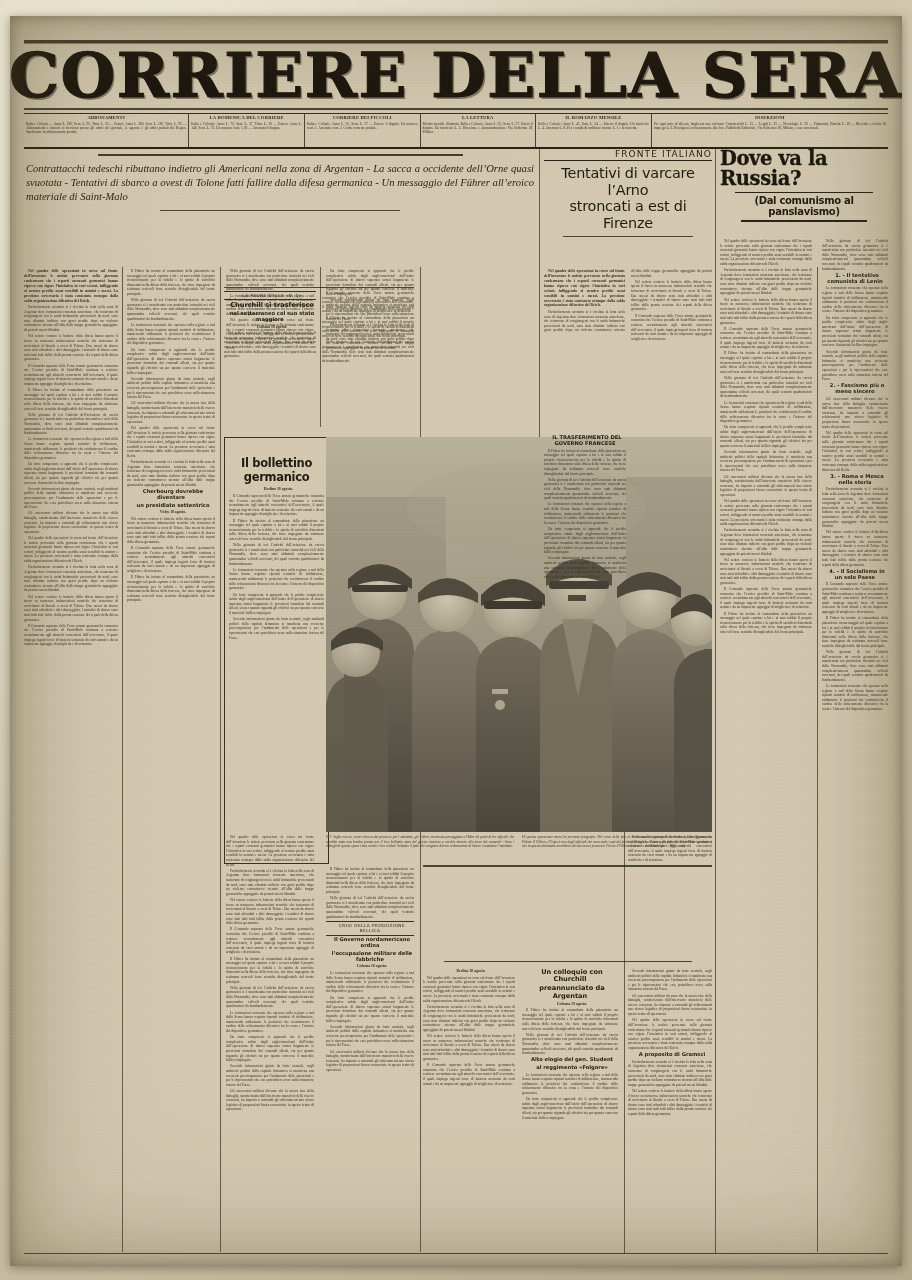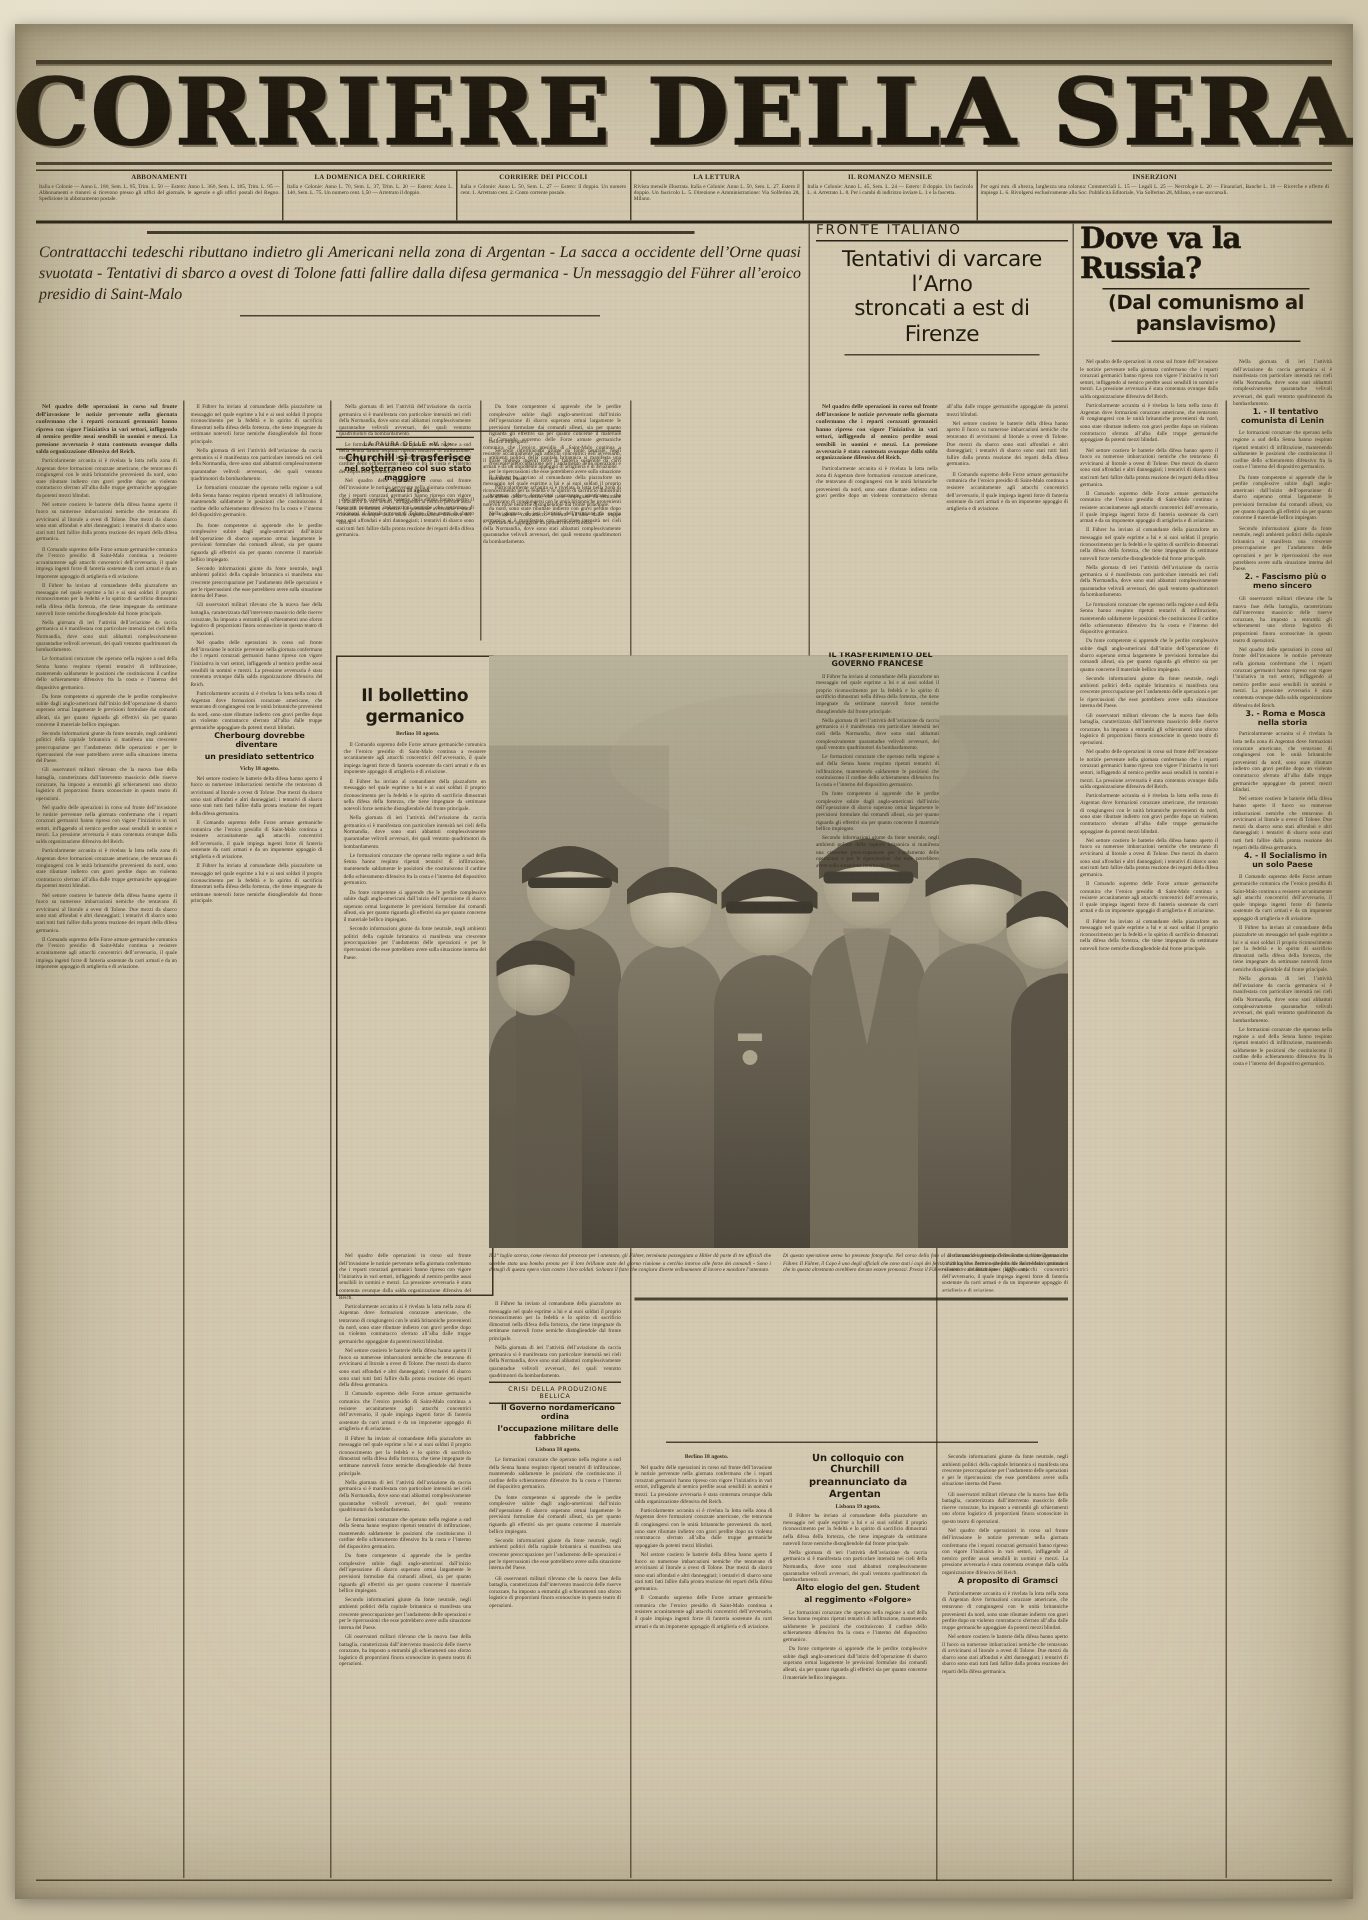--- a/index.html
+++ b/index.html
@@ -75,33 +75,33 @@
   }
   .lead h1 .l2{display:block;letter-spacing:.4px;}
   .hr-lead{margin:5px auto 6px auto;width:365px;height:2px;background:#2b2519;opacity:.85;}
   .lead .deck{font-family:"Liberation Serif",serif;font-style:italic;
     font-size:10.6px;line-height:1.32;text-align:justify;color:#2c2619;padding:0 2px;}
   .hr-deck{margin:6px auto 0 auto;width:240px;height:1.5px;background:#2b2519;opacity:.8;}
 
   
   .col-it{position:absolute;left:520px;top:0;width:168px;}
   .kicker{font-family:"DejaVu Sans",sans-serif;font-size:9px;letter-spacing:1.1px;
-    text-align:left;color:#2b2519;border-bottom:1px solid #2b2519;padding-bottom:1px;margin-bottom:4px;}
+    text-align:right;color:#2b2519;border-bottom:1px solid #2b2519;padding-bottom:1px;margin-bottom:4px;}
   .col-it h2{margin:0;font-family:"DejaVu Sans",sans-serif;font-weight:400;
     font-size:14.4px;line-height:1.16;text-align:center;color:#221c12;letter-spacing:-.2px;}
   .hr-it{margin:4px auto 4px auto;width:130px;height:1.3px;background:#2b2519;opacity:.8;}
 
   
   .col-ru{position:absolute;left:696px;top:0;width:168px;}
   .col-ru h2{margin:0;font-family:"DejaVu Serif",serif;font-weight:700;
     font-size:19.5px;line-height:1;color:#1d1810;letter-spacing:-.4px;
     -webkit-text-stroke:.3px #1d1810;}
   .hr-ru{margin:4px auto 3px auto;width:138px;height:1.4px;background:#2b2519;}
   .col-ru h3{margin:0;font-family:"DejaVu Sans",sans-serif;font-weight:700;
-    font-size:13px;line-height:1.05;text-align:center;color:#221c12;letter-spacing:-.3px;}
+    font-size:10px;line-height:1.05;text-align:center;color:#221c12;letter-spacing:-.3px;}
   .hr-ru2{margin:3px auto 4px auto;width:126px;height:1.2px;background:#2b2519;}
 
   
   .bodycol{position:absolute;font-size:3.55px;line-height:1.3;text-align:justify;color:#3a3223;
     column-gap:6px;overflow:hidden;}
   .bodycol p{margin:0 0 1.6px 0;text-indent:4px;}
   .dateline{font-weight:700;font-size:3.8px;text-indent:0;}
   .subhead{font-family:"DejaVu Sans",sans-serif;font-weight:700;text-align:center;
     color:#241e14;text-indent:0;margin:3px 0 2px 0;}
   .sh-sm{font-size:5.2px;line-height:1.15;}
@@ -181,21 +181,21 @@
       <div class="vsep" style="left:196px;top:118px;height:985px;"></div>
       <div class="vsep" style="left:396px;top:118px;height:985px;"></div>
       <div class="vsep" style="left:98px;top:118px;height:985px;"></div>
       <div class="vsep" style="left:296px;top:118px;height:160px;"></div>
       <div class="vsep" style="left:515px;top:305px;height:370px;"></div>
       <div class="vsep" style="left:600px;top:680px;height:425px;"></div>
       <div class="vsep" style="left:793px;top:118px;height:985px;"></div>
 
       <div class="lead">
         <div class="hr-lead"></div>
-        <div class="deck">Contrattacchi tedeschi ributtano indietro gli Americani nella zona di Argentan - La sacca a occidente dell’Orne quasi svuotata - Tentativi di sbarco a ovest di Tolone fatti fallire dalla difesa germanica - Un messaggio del Führer all’eroico presidio di Saint-Malo</div>
+        <div class="deck">Contrattacchi tedeschi ributtano indietro gli Americani nella zona di Argentan - La sacca a occidente dell’Orne quasi svuotata - Tentativi di sbarco a ovest di Tolone fatti fallire dalla difesa germanica - Un messaggio del Führer all’eroico materiale di Saint-Malo</div>
         <div class="hr-deck"></div>
       </div>
 
       <div class="col-it">
         <div class="kicker">FRONTE ITALIANO</div>
         <h2>
           <span>Tentativi di varcare l’Arno</span><br>
           <span>stroncati a est di Firenze</span>
         </h2>
         <div class="hr-it"></div>

